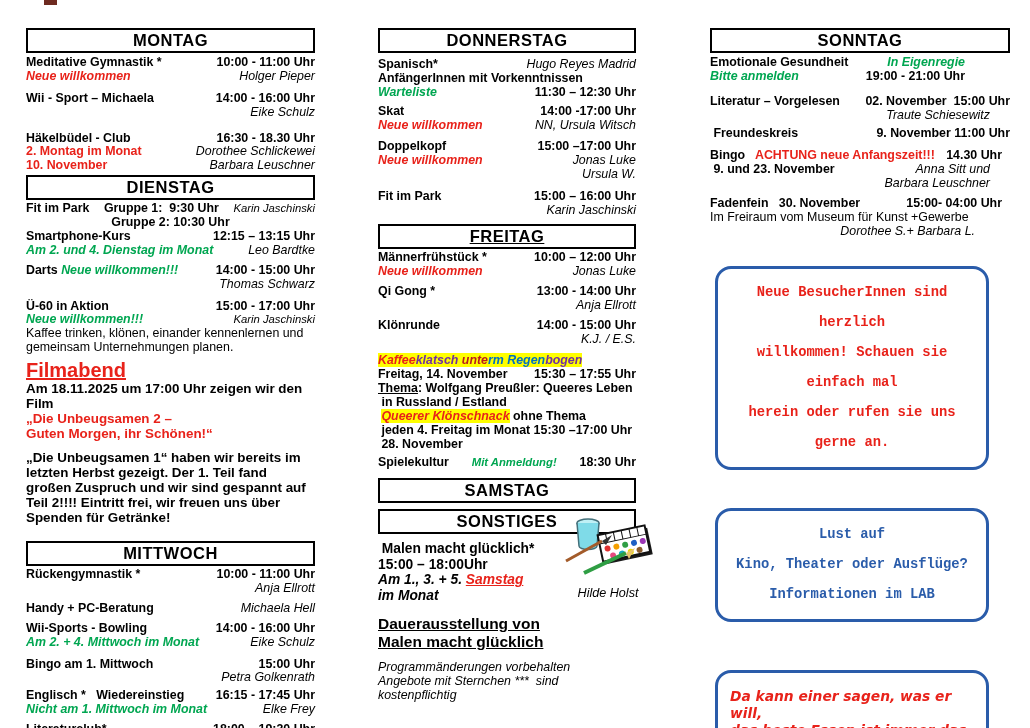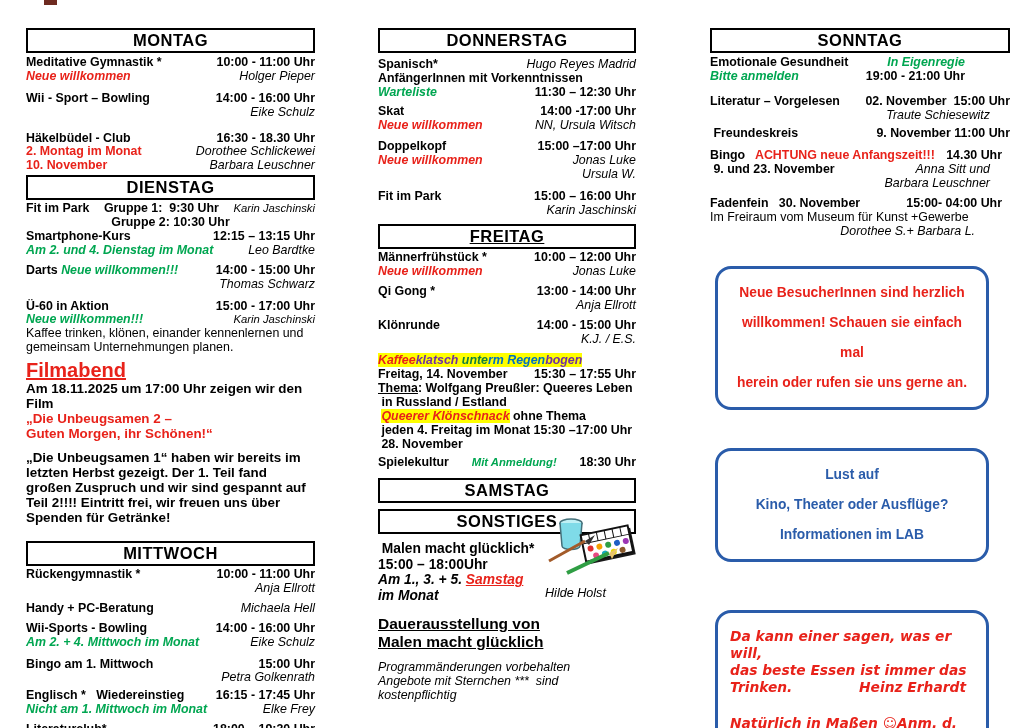--- a/index.html
+++ b/index.html
@@ -24,52 +24,52 @@
   .rz{flex:0 0 auto;white-space:pre;text-align:right}
   .para{font-size:12.4px;line-height:1.12;white-space:pre-wrap}
 
   .b{font-weight:bold}
   .i{font-style:italic}
   .u{text-decoration:underline}
   .red{color:#e8221a}
   .green{color:#00a651}
   .blue{color:#0070c0}
   .purple{color:#7030a0}
-  .olive{color:#15803d}
+  .olive{color:#b91c1c}
   .hl{background:#ffff00}
   .big{font-size:20px;line-height:1.1}
   .md{font-size:15.5px}
   .sm{font-size:11.3px}
   .f14 .para{font-size:13.4px}
   .f15 .para{font-size:13.8px}
   .pr8{padding-right:8px}
   .pr20{padding-right:20px}
   .pr35{padding-right:35px}
   .pr45{padding-right:45px}
 
   .nbox{
     border:3px solid #2a5caa;border-radius:16px;width:274px;margin-left:5px;
-    padding:9px 12px;box-sizing:border-box;background:#fff;
+    padding:9px 12px;box-sizing:border-box;background:#fff;font-family:Liberation Mono, monospace;
   }
   .nbox.tc{text-align:center}
   .nbox.tc .para{font-size:13.8px;line-height:30px;font-weight:bold}
   .c-red{color:#e8221a}
   .c-blue{color:#2a5caa}
   .quote{
     color:#e8221a;font-style:italic;font-weight:bold;
     font-family:"DejaVu Sans",sans-serif;
   }
   .quote .para,.quote .line{font-size:13.8px;line-height:1.24}
 
   #edge-artifact{
     position:absolute;left:44px;top:0;width:13px;height:5px;
     background:#6e2a20;
   }
   #art{
-    position:absolute;left:545px;top:514px;width:96px;
+    position:absolute;left:560px;top:514px;width:96px;text-align:center;
   }
   #art .cap{font-style:italic;font-size:12.6px;display:block;margin-top:4px}
 </style>
 </head>
 <body>
 
 <div id="edge-artifact"></div>
 
 <div id="col-0" class="col">
     <div class="hdr">MONTAG</div>
@@ -79,21 +79,21 @@
         <span class="cz"></span>
         <span class="rz"><span class="b">10:00 - 11:00 Uhr</span></span>
       </div>
       <div class="line ">
         <span class="lz"><span class="b i red">Neue willkommen</span></span>
         <span class="cz"></span>
         <span class="rz"><span class="i">Holger Pieper</span></span>
       </div>
       <div style="height: 8px;"></div>
       <div class="line ">
-        <span class="lz"><span class="b">Wii - Sport – Bowling</span></span>
+        <span class="lz"><span class="b">Wii - Sport – Michaela</span></span>
         <span class="cz"></span>
         <span class="rz"><span class="b">14:00 - 16:00 Uhr</span></span>
       </div>
       <div class="line ">
         <span class="lz"></span>
         <span class="cz"></span>
         <span class="rz"><span class="i">Eike Schulz</span></span>
       </div>
       <div style="height: 12px;"></div>
       <div class="line ">

